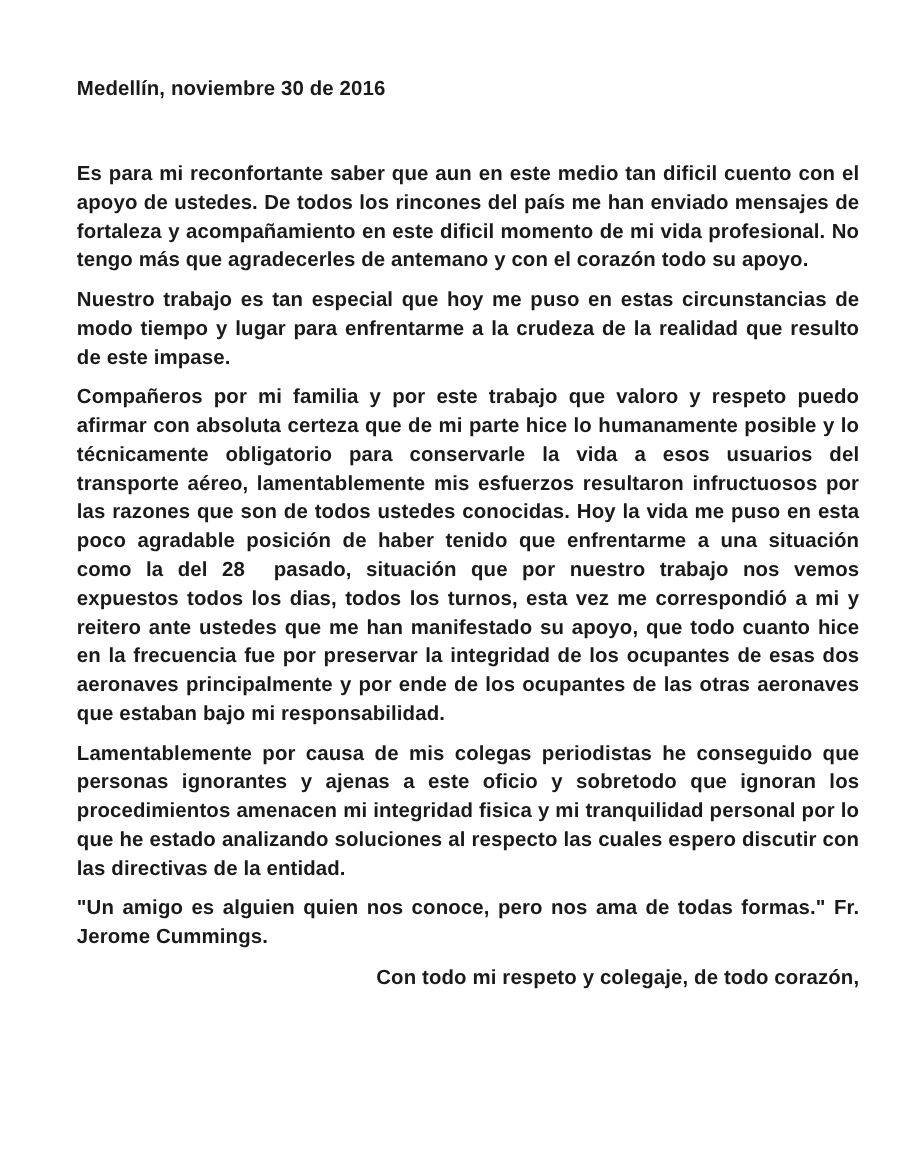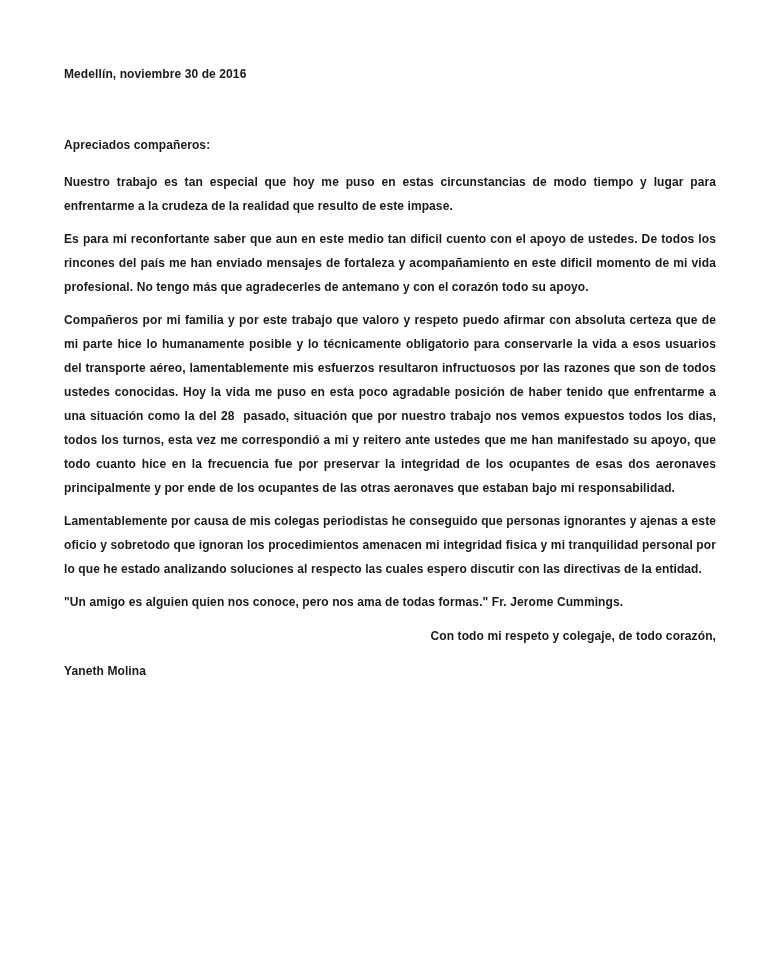--- a/index.html
+++ b/index.html
@@ -14,21 +14,21 @@
     background: #ffffff;
     overflow: hidden;
     font-family: "Liberation Sans", "DejaVu Sans", sans-serif;
     color: #1a1a1a;
   }
   .letter-content {
     position: absolute;
     left: 64px;
     top: 62px;
     width: 652px;
-    font-size: 12px;
+    font-size: 17px;
     line-height: 24px;
     font-weight: bold;
     letter-spacing: 0.1px;
     
     filter: blur(0.3px);
   }
   .dateline {
     margin: 0 0 47px 0;
     text-align: left;
   }
@@ -53,30 +53,28 @@
     text-align: left;
   }
 </style>
 </head>
 <body>
 
 <div class="page">
   <div class="letter-content">
     <p class="dateline">Medellín, noviembre 30 de 2016</p>
 
-    <p class="salutation">Apreciados compañeros:</p>
+
+    <p class="para">Es para mi reconfortante saber que aun en este medio tan dificil cuento con el apoyo de ustedes. De todos los rincones del país me han enviado mensajes de fortaleza y acompañamiento en este dificil momento de mi vida profesional. No tengo más que agradecerles de antemano y con el corazón todo su apoyo.</p>
 
     <p class="para">Nuestro trabajo es tan especial que hoy me puso en estas circunstancias de modo tiempo y lugar para enfrentarme a la crudeza de la realidad que resulto de este impase.</p>
-
-    <p class="para">Es para mi reconfortante saber que aun en este medio tan dificil cuento con el apoyo de ustedes. De todos los rincones del país me han enviado mensajes de fortaleza y acompañamiento en este dificil momento de mi vida profesional. No tengo más que agradecerles de antemano y con el corazón todo su apoyo.</p>
 
     <p class="para">Compañeros por mi familia y por este trabajo que valoro y respeto puedo afirmar con absoluta certeza que de mi parte hice lo humanamente posible y lo técnicamente obligatorio para conservarle la vida a esos usuarios del transporte aéreo, lamentablemente mis esfuerzos resultaron infructuosos por las razones que son de todos ustedes conocidas. Hoy la vida me puso en esta poco agradable posición de haber tenido que enfrentarme a una situación como la del 28&nbsp; pasado, situación que por nuestro trabajo nos vemos expuestos todos los dias, todos los turnos, esta vez me correspondió a mi y reitero ante ustedes que me han manifestado su apoyo, que todo cuanto hice en la frecuencia fue por preservar la integridad de los ocupantes de esas dos aeronaves principalmente y por ende de los ocupantes de las otras aeronaves que estaban bajo mi responsabilidad.</p>
 
     <p class="para">Lamentablemente por causa de mis colegas periodistas he conseguido que personas ignorantes y ajenas a este oficio y sobretodo que ignoran los procedimientos amenacen mi integridad fisica y mi tranquilidad personal por lo que he estado analizando soluciones al respecto las cuales espero discutir con las directivas de la entidad.</p>
 
     <p class="quote-para">"Un amigo es alguien quien nos conoce, pero nos ama de todas formas." Fr. Jerome Cummings.</p>
 
     <p class="closing">Con todo mi respeto y colegaje, de todo corazón,</p>
 
-    <p class="signature-line">Yaneth Molina</p>
 
   </div>
 </div>
 
 </body></html>

